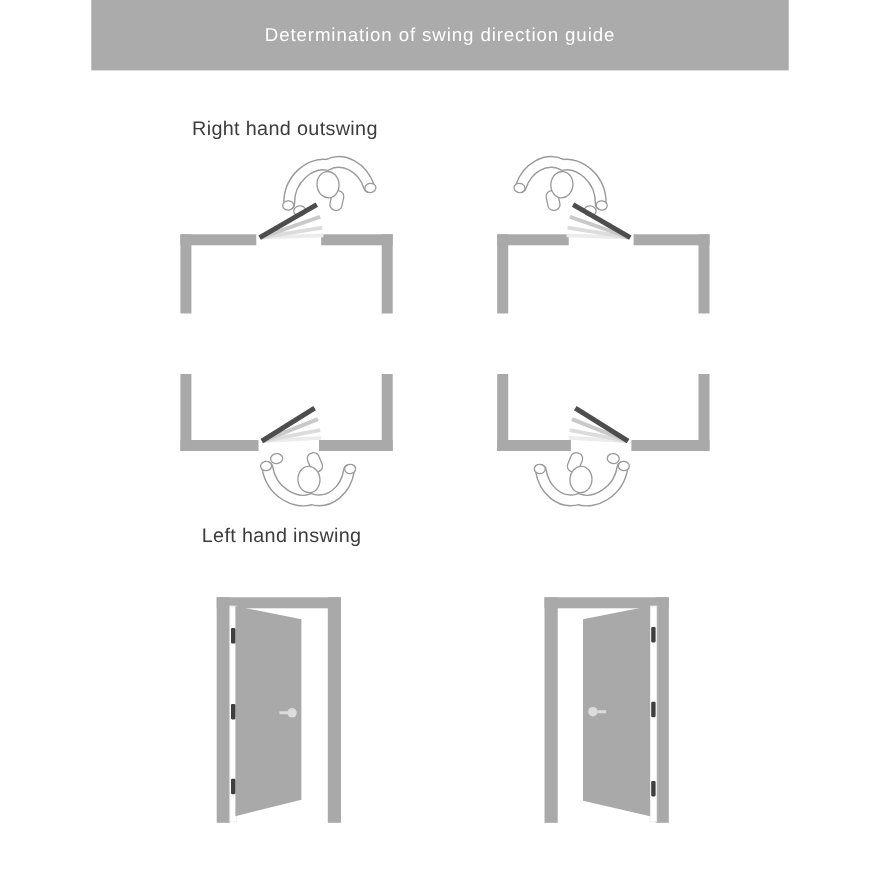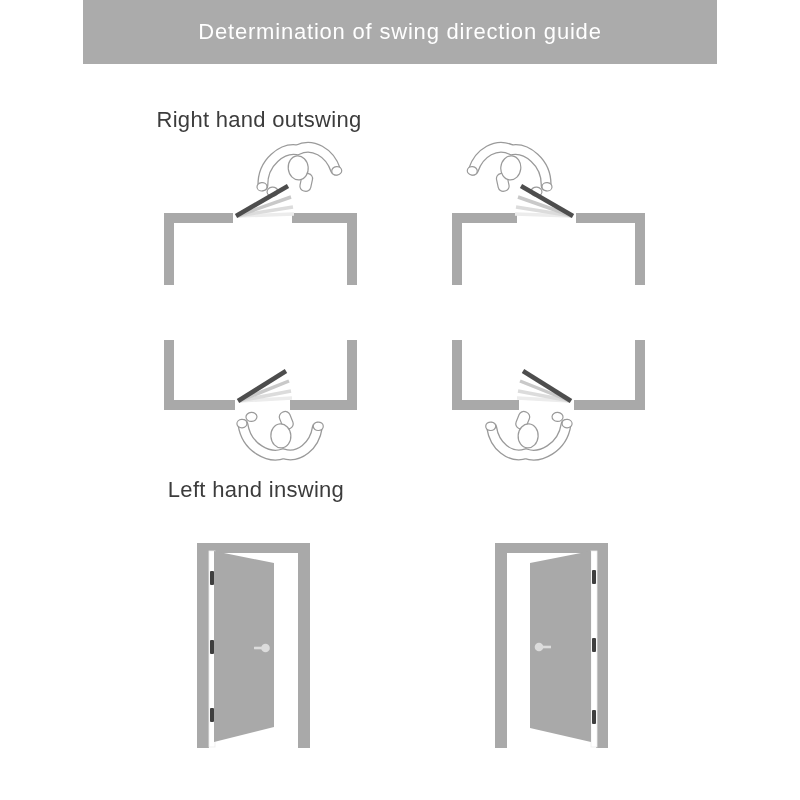--- a/index.html
+++ b/index.html
@@ -26,31 +26,31 @@
     overflow:hidden;
   }
   .banner{
     position:absolute;
     left:83px;top:0;width:634px;height:64px;
     background:var(--banner-bg);
     display:flex;align-items:center;justify-content:center;
   }
   .banner h1{
     color:var(--banner-text);
-    font-size:22px;
+    font-size:17px;
     font-weight:500;
     letter-spacing:0.8px;
     text-align:center;
   }
   .plan-label{
     position:absolute;
     transform:translateX(-50%);
     white-space:nowrap;
     color:var(--label-text);
-    font-size:22px;
+    font-size:18px;
     letter-spacing:0.3px;
   }
   svg.plan,svg.door3d{position:absolute;display:block;}
   .hidden-defs{position:absolute;width:0;height:0;overflow:hidden;}
 </style>
 </head>
 <body>
 
 <svg class="hidden-defs" aria-hidden="true">
   <defs>

